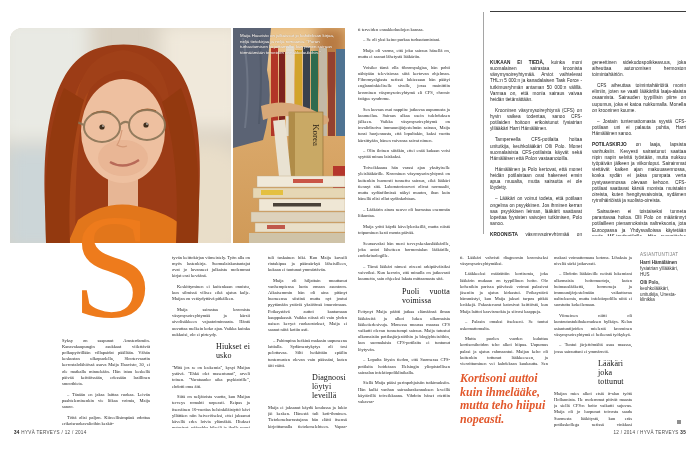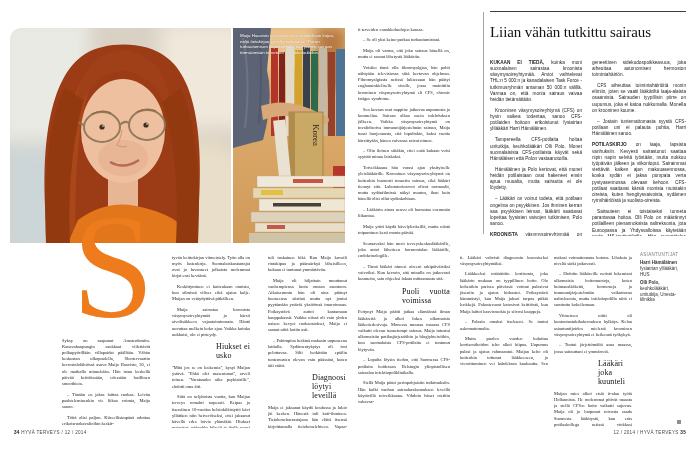--- a/index.html
+++ b/index.html
@@ -217,21 +217,20 @@
     <p>Seuraavaksi hän meni terveyskeskuslääkärille, joka antoi lähetteen hormonialan lääkärille, endokrinologille.</p>
     <p>– Tämä lääkäri nimesi oireeni arkipäiväisiksi vaivoiksi. Kun kerroin, että minulla on jatkuvasti kuumetta, sain ohjeeksi lakata mittaamasta sitä.</p>
     <h3 class="subhead">Puoli vuotta voimissa</h3>
     <p>Pettynyt Maija päätti jatkaa elämäänsä ilman lääkäreitä ja alkoi lukea ulkomaisia lääketiedesivuja. Monessa muussa maassa CFS vaikutti olevan tunnetumpi sairaus. Maija tutustui ulkomaisiin potilasjärjestöihin ja blogiyhteisöihin, kun suomalaisia CFS-potilaita ei tuntunut löytyvän.</p>
     <p>– Lopulta löysin tiedon, että Suomessa CFS-potilaita hoidetaan Helsingin yliopistollisen sairaalan infektiopoliklinikalla.</p>
     <p>Siellä Maija pääsi perinpohjaisiin tutkimuksiin. Hän kulki vanhan sairaalarakennuksen leveillä käytävillä toiveikkaana. Vihdoin hänet otettiin vakavas-</p>
   </div>
 
   <div class="vrule"></div>
   <div class="hrule"></div>
-  <div class="sidebar-title">Liian vähän tutkittu sairaus</div>
 
   <div id="scolA" class="col sidebar-text">
     <p><span class="lead">KUKAAN EI TIEDÄ,</span> <span>kuinka moni suomalainen sairastaa kroonista väsymysoireyhtymää. Arviot vaihtelevat THL:n 5 000:n ja kanadalaisen Task Force -tutkimusryhmän antaman 50 000:n välillä. Varmaa on, että monia sairaus vaivaa heidän tietämättään.</span></p>
     <p>Krooninen väsymysoireyhtymä (CFS) on hyvin vaikea todentaa, sanoo CFS-potilaiden hoitoon erikoistunut fysiatrian ylilääkäri Harri Hämäläinen.</p>
     <p>Tampereella CFS-potilaita hoitaa unitutkija, keuhkolääkäri Olli Polo. Monet suomalaisista CFS-potilaista käyvät sekä Hämäläisen että Polon vastaanotoilla.</p>
     <p>Hämäläinen ja Polo kertovat, että monet heidän potilaistaan ovat hakeneet ensin apua muualta, mutta sairautta ei ole löydetty.</p>
     <p>– Lääkäri on voinut todeta, että potilaan ongelma on psyykkinen. Jos ihminen kerran saa psyykkisen leiman, lääkärit saattavat lopettaa fyysisten vaivojen tutkimisen, Polo sanoo.</p>
     <p class="section"><span class="lead">KROONISTA</span> <span>väsymysoireyhtymää on tutkittu varsin vähän eikä sen synnystä olla yksimielisiä. Ilmeisesti osalla krooninen oireilu alkaa tulehduksen jälkitilana, mutta Olli Polon mielestä sairastuvilla potilailla on taustalla</span></p>
   </div>
 
@@ -243,27 +242,28 @@
     <p>Sairauteen ei toistaiseksi tunneta parantavaa hoitoa. Olli Polo on määrännyt potilailleen pienannoksista naltreksonia, jota Euroopassa ja Yhdysvalloissa käytetään myös MS-tautipotilaille. Hän suunnittelee parhaillaan jatkotutkimuksia uusien tehokkaampien hoitojen löytämiseksi.</p>
   </div>
 
   <div id="rcol2" class="col body-text">
     <p>ti. Lääkäri vahvisti diagnoosin krooniseksi väsymysoireyhtymäksi.</p>
     <p>Lääkkeeksi määrättiin kortisonia, joka lääkärin mukaan on tyypillinen hoito. Olo kohenikin parissa päivässä: voimat palasivat jäseniin ja ajatus kirkastui. Poikaystävä hämmästyi, kun Maija jaksoi tarpoa pitkiä lenkkejä. Pakasteruoat katosivat keittiöstä, kun Maija laittoi kasvisruokia ja siivosi kaappeja.</p>
     <p>– Palasin omaksi itsekseni. Se tuntui uskomattomalta.</p>
     <p>Mutta puolen vuoden kuluttua kortisonihoidon teho alkoi hiipua. Uupumus palasi ja ajatus rahmaantui. Maijan keho oli kuitenkin tottunut lääkkeeseen, ja vieroittuminen vei kahdeksan kuukautta. Sen ajan Maija lähinnä</p>
   </div>
 
+  <div class="pullquote">Kortisoni auttoi kuin ihmelääke, mutta teho hiipui nopeasti.</div>
 
   <div id="rcol3" class="col body-text">
     <p>makasi voimattomana kotona. Lihaksia ja niveliä särki jatkuvasti.</p>
     <p>– Ehdotin lääkäreille netistä lukemiani ulkomaisia hoitomuotoja, kuten huimauslääkettä, hormoneja ja immuunijärjestelmään vaikuttavaa naltreksonia, mutta infektiopolilla niitä ei suostuttu kokeilemaan.</p>
     <p>Viimeinen niitti oli kuntoutustukihakemuksen hylkäys. Kelan asiantuntijoiden mielestä krooninen väsymysoireyhtymä ei heikennä työkykyä.</p>
     <p>– Tuntui järjettömältä asua maassa, jossa sairauttani ei ymmärretä.</p>
-    <h3 class="subhead">Lääkäri joka kuunteli</h3>
+    <h3 class="subhead">Lääkäri joka tottunut</h3>
     <p>Maijan mies alkoi etsiä it-alan työtä Hollannista. He molemmat pitivät maasta ja siellä CFS:n hoito vaikutti sujuvan. Maija oli jo luopunut toivosta saada Suomesta lääkitystä, kun eräs potilaskollega netissä vinkkasi tamperelaisesta unitutkija Olli Polosta.</p>
     <p>– Yllätyksekseni Polo kuunteli minua. Hän oli jopa avoin ehdotukselleni, kun kerroin selvittäneeni, että monis-</p>
   </div>
 
   <div class="experts">
     <div class="label">ASIANTUNTIJAT</div>
     <div class="entry">
       <span class="name">Harri Hämäläinen</span>
       <span>fysiatrian ylilääkäri, HUS</span>
     </div>

